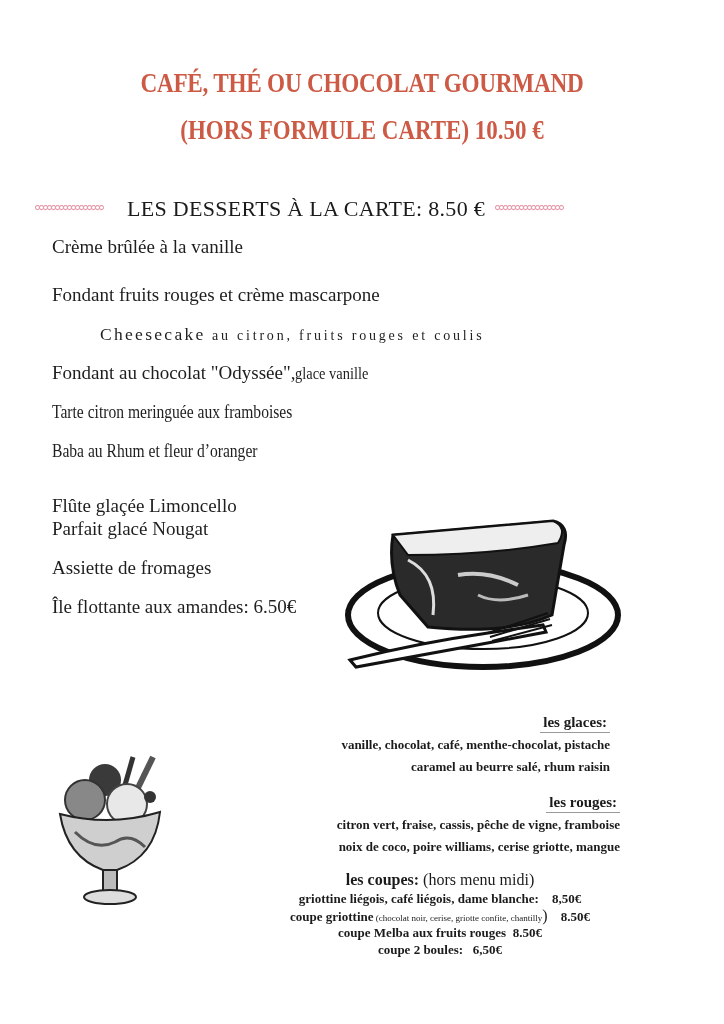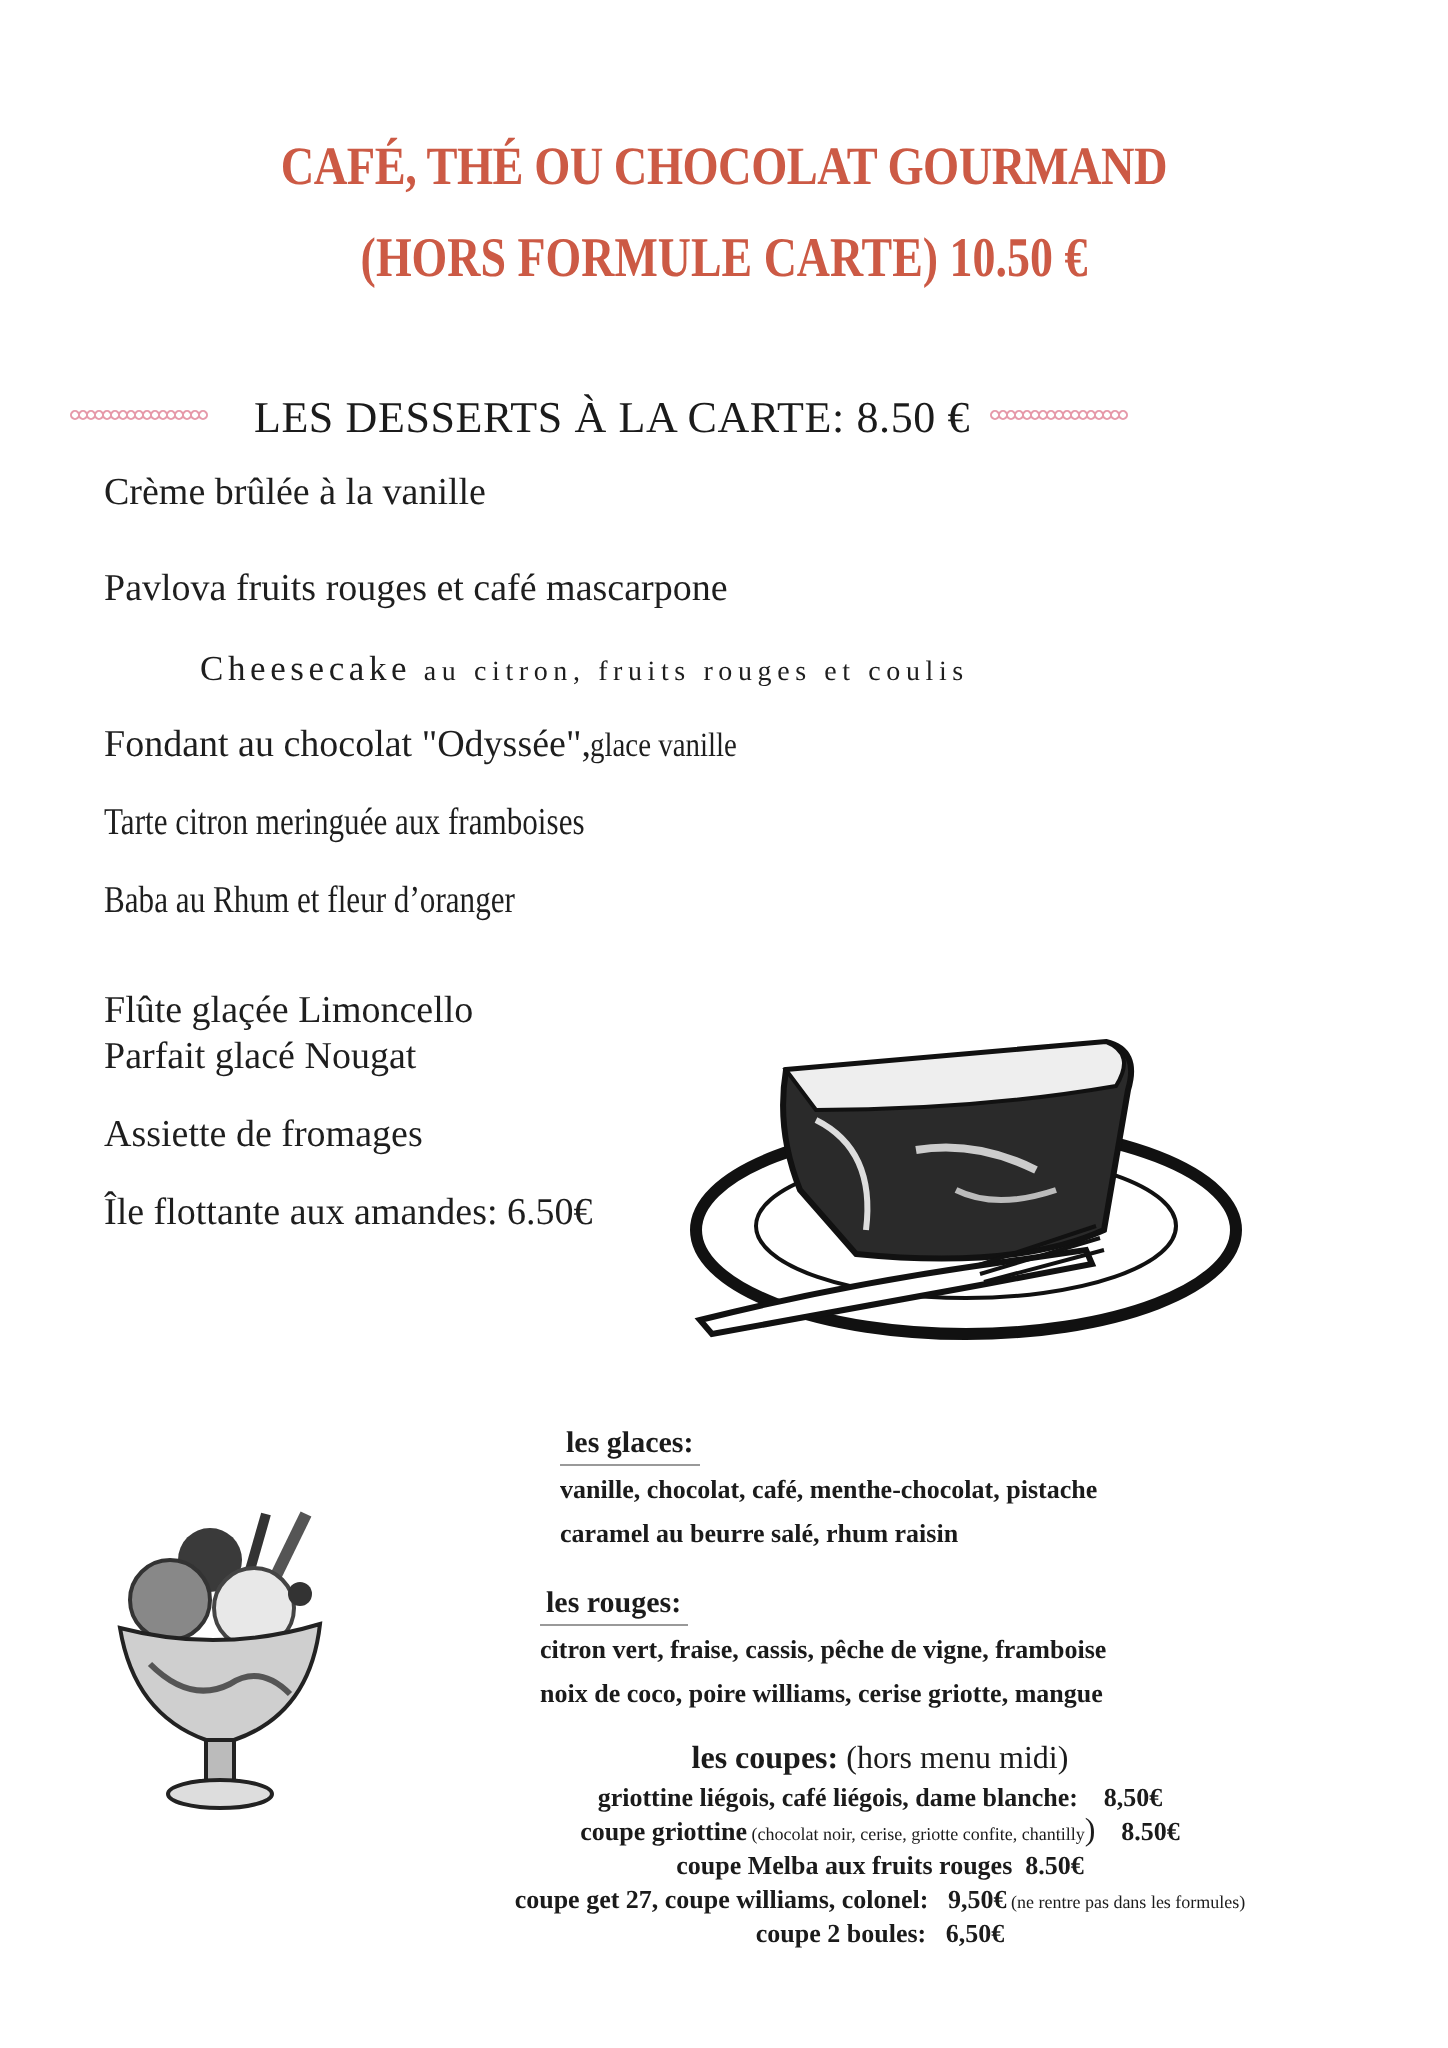--- a/index.html
+++ b/index.html
@@ -10,21 +10,21 @@
     #t2 { top: 114px; font-size: 28px; transform: scaleX(0.82); }
     .section-head { top: 196px; left: 0; width: 612px; display: flex; justify-content: center; align-items: center; }
     .section-head .title { font-size: 22px; color: #1b1b1b; margin: 0 10px; letter-spacing: 0.3px; }
     .deco { width: 82px; height: 8px; display: flex; overflow: hidden; }
     .deco span { width: 5px; height: 5px; border: 1px solid #e69aaa; border-radius: 50%; margin-right: -1px; flex: 0 0 auto; box-sizing: border-box; transform: rotate(45deg); }
     .dessert { left: 52px; font-size: 19px; white-space: nowrap; color: #1e1e1e; }
     .dessert.spaced { letter-spacing: 2.3px; font-size: 17.5px; }
     .dessert.cond { font-size: 19px; transform: scaleX(0.82); transform-origin: left center; }
     .small-cond { font-size: 17px; display: inline-block; transform: scaleX(0.85); transform-origin: left center; }
     .sm { font-size: 14px; letter-spacing: 2.8px; }
-    .glaces-block { text-align: left; font-weight: bold; font-size: 13px; white-space: nowrap; }
+    .glaces-block { text-align: right; font-weight: bold; font-size: 13px; white-space: nowrap; }
     .sub-title { font-size: 15px; font-weight: bold; display: inline-block; border-bottom: 1.5px solid #999; padding: 0 3px 1px; }
     .coupes { left: 210px; width: 460px; text-align: center; white-space: nowrap; }
     .coupes .row { font-weight: bold; font-size: 13px; height: 17px; line-height: 17px; }
     .tiny { font-size: 9px; font-weight: normal; }
     .paren { font-size: 16px; font-weight: normal; }
   </style>
 </head>
 <body>
 
 <div class="abs title-line" id="t1">CAFÉ, THÉ OU CHOCOLAT GOURMAND</div>
@@ -66,21 +66,21 @@
       <span></span>
       <span></span>
       <span></span>
       <span></span>
       <span></span>
       <span></span>
     </div>
 </div>
 
 <div class="abs dessert" style="top:236px;">Crème brûlée à la vanille</div>
-<div class="abs dessert" style="top:284px;">Pavlova fruits rouges et café mascarpone</div>
+<div class="abs dessert" style="top:284px;">Fondant fruits rouges et crème mascarpone</div>
 <div class="abs dessert spaced" style="top:324px;margin-left:48px;"><span>Cheesecake</span><span class="sm"> au citron, fruits rouges et coulis</span></div>
 <div class="abs dessert" style="top:362px;"><span>Fondant au chocolat  "Odyssée",</span><span class="small-cond"> glace vanille</span></div>
 <div class="abs dessert cond" style="top:401px;">Tarte citron meringuée aux framboises</div>
 <div class="abs dessert cond" style="top:440px;">Baba au Rhum et fleur d’oranger</div>
 <div class="abs dessert" style="top:495px;">Flûte glaçée Limoncello</div>
 <div class="abs dessert" style="top:518px;">Parfait glacé Nougat</div>
 <div class="abs dessert" style="top:557px;">Assiette de fromages</div>
 <div class="abs dessert" style="top:596px;">Île flottante aux amandes: 6.50€</div>
 
 <div class="abs" style="left:338px; top:515px; width:290px; height:170px;">
@@ -122,15 +122,14 @@
   <div><span class="sub-title">les rouges:</span></div>
   <div style="margin-top:4px;">citron vert, fraise, cassis, pêche de vigne, framboise</div>
   <div style="margin-top:6px;">noix de coco, poire williams, cerise griotte, mangue</div>
 </div>
 
 <div class="abs coupes" style="top:870px;text-align:center;">
   <div style="font-size:16px; height:20px; line-height:20px;"><b>les coupes:</b><span> (hors menu midi)</span></div>
   <div class="row"><span>griottine liégois, café liégois, dame blanche:</span>&nbsp;&nbsp;&nbsp;&nbsp;<span>8,50€</span></div>
   <div class="row"><span>coupe griottine</span><span class="tiny"> (chocolat noir, cerise, griotte confite, chantilly</span><span class="paren">)</span>&nbsp;&nbsp;&nbsp;&nbsp;<span>8.50€</span></div>
   <div class="row"><span>coupe Melba aux fruits rouges</span>&nbsp;&nbsp;<span>8.50€</span></div>
-  <div class="row"><span>coupe get 27, coupe williams, colonel:</span>&nbsp;&nbsp;&nbsp;<span>9,50€</span><span class="tiny"> (ne rentre pas dans les formules)</span></div>
   <div class="row"><span>coupe 2 boules:</span>&nbsp;&nbsp;&nbsp;<span>6,50€</span></div>
 </div>
 
 </body></html>

